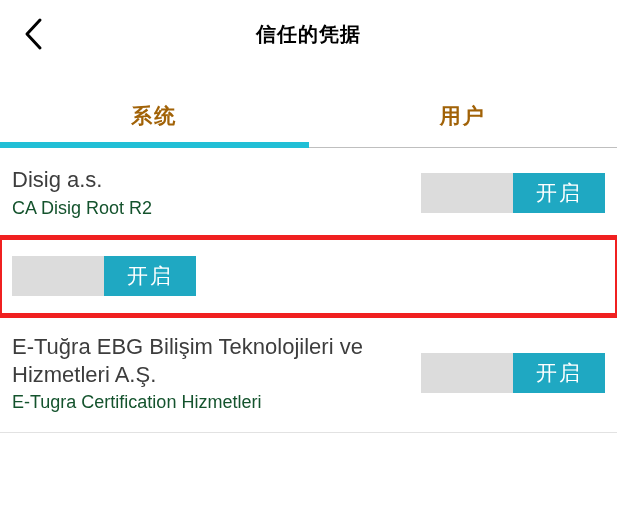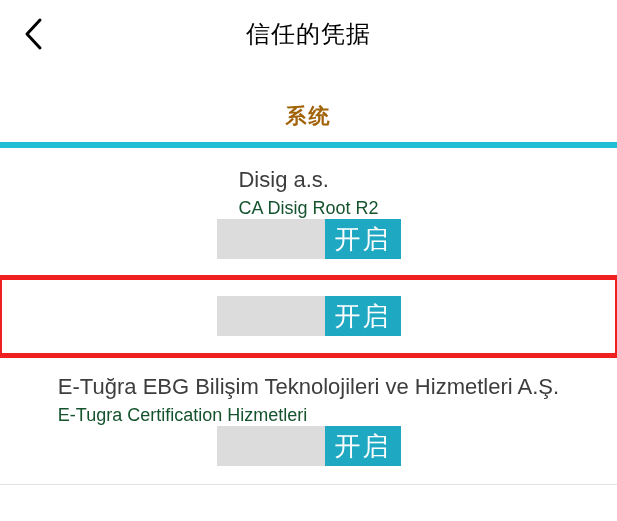--- a/index.html
+++ b/index.html
@@ -13,22 +13,22 @@
   }
   .back-btn {
     position: absolute;
     left: 22px;
     top: 50%;
     transform: translateY(-50%);
     cursor: pointer;
   }
   .back-btn svg { display: block; }
   .title {
-    font-size: 24px;
-    font-weight: 400;
+    font-size: 20px;
+    font-weight: 700;
     letter-spacing: 1px;
   }
   .tabs {
     display: flex;
     height: 64px;
     border-bottom: 1px solid #bfbfbf;
     margin-top: 16px;
   }
   .tab {
     flex: 1;
@@ -48,21 +48,20 @@
     left: 0; right: 0; bottom: -1px;
     height: 6px;
     background: #21bfd6;
   }
   .list { }
   .row {
     display: flex;
     align-items: center;
     padding: 18px 12px 18px 12px;
     border-bottom: 1px solid #e2e2e2;
-    flex-direction: column;
   }
   .row-text { flex: 1; min-width: 0; }
   .row-title {
     font-size: 22px;
     color: #3d3d3d;
     line-height: 1.25;
   }
   .row-sub {
     font-size: 18px;
     color: #14532d;
@@ -73,25 +72,25 @@
     width: 184px;
     height: 40px;
     background: #dcdcdc;
     display: flex;
     align-items: center;
     justify-content: flex-end;
     cursor: pointer;
     flex-shrink: 0;
   }
   .toggle-knob {
-    width: 76px;
+    width: 92px;
     height: 40px;
     background: #1fa8c2;
     color: #fff;
-    font-size: 26px;
+    font-size: 21px;
     letter-spacing: 2px;
     display: flex;
     align-items: center;
     justify-content: center;
   }
   .row.highlight {
     outline: 5px solid #f02020;
     outline-offset: -2px;
   }
 </style>
@@ -103,20 +102,23 @@
     <svg width="22" height="34" viewBox="0 0 22 34">
       <polyline points="18,3 5,17 18,31" fill="none" stroke="#000" stroke-width="3" stroke-linecap="round" stroke-linejoin="round"></polyline>
     </svg>
   </div>
   <div class="title">信任的凭据</div>
 </div>
 
 <div class="tabs">
   <div class="tab active">
     <span>系统</span>
+  </div>
+  <div class="tab">
+    <span>用户</span>
   </div>
 </div>
 
 <div class="list">
 
   <div class="row">
     <div class="row-text">
       <div class="row-title">Disig a.s.</div>
       <div class="row-sub">CA Disig Root R2</div>
     </div>

